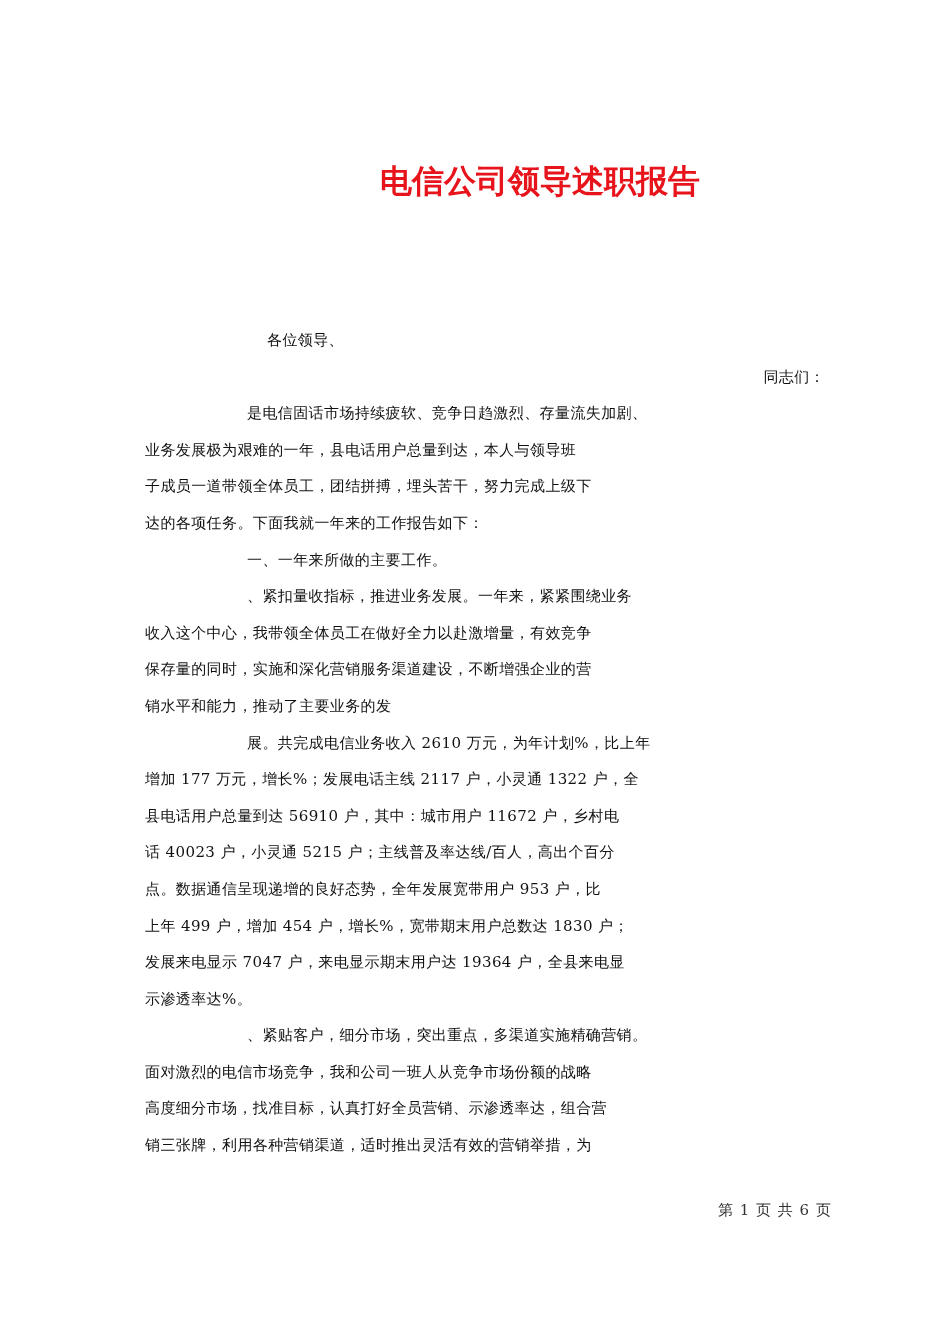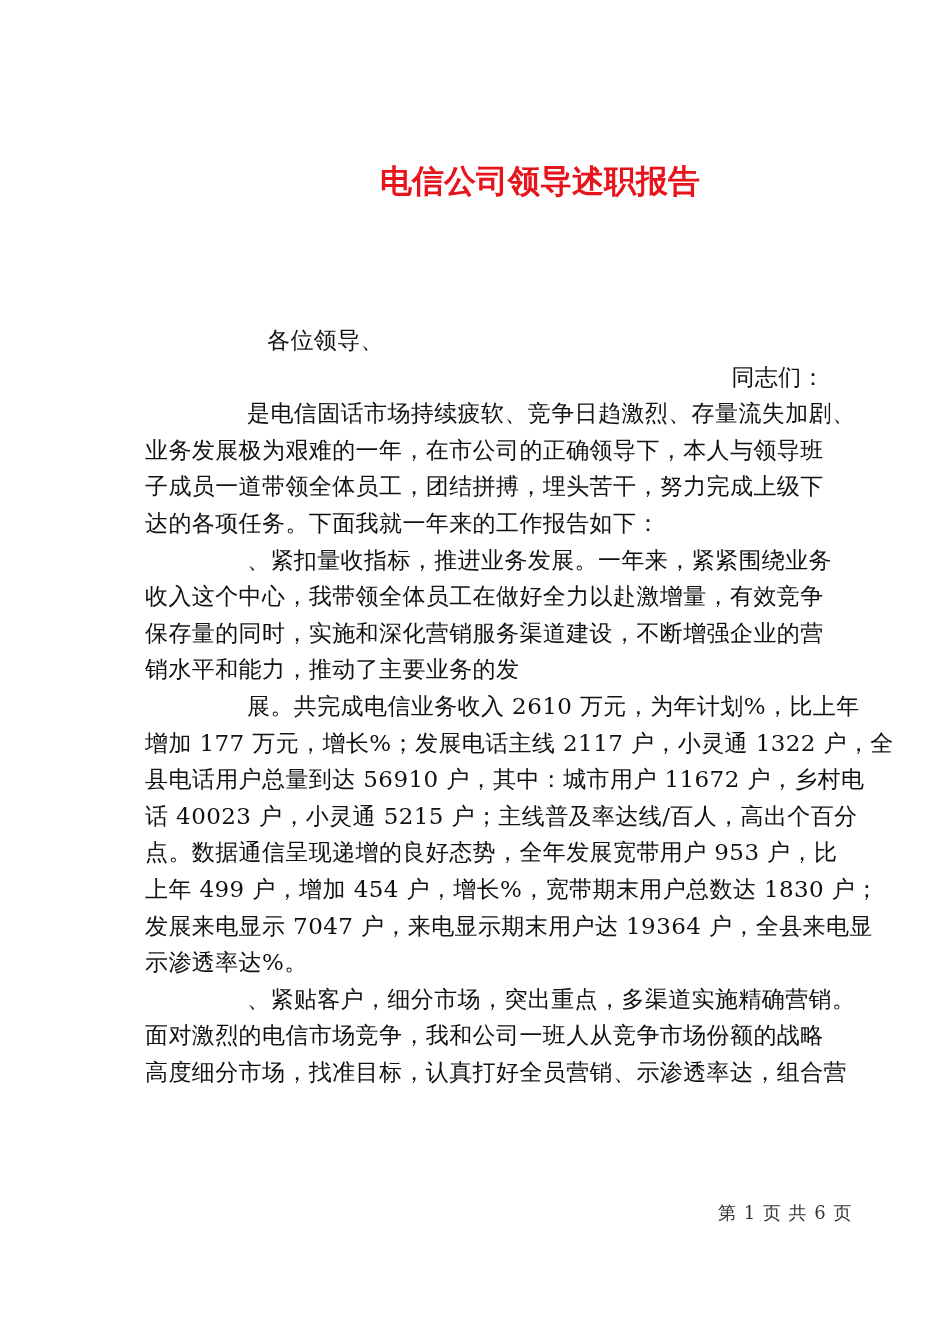--- a/index.html
+++ b/index.html
@@ -4,52 +4,54 @@
 <style>
   html, body { margin: 0; padding: 0; background: #ffffff; }
   body { width: 950px; height: 1344px; position: relative; overflow: hidden;
          font-family: "DejaVu Serif", "Liberation Serif", serif; color: #111; }
   .page { position: absolute; left: 0; top: 0; width: 950px; height: 1344px; background: #fff; }
   .title { position: absolute; left: 0; width: 950px; top: 132px; text-align: center;
            padding-left: 130px; box-sizing: border-box;
            font-family: "DejaVu Sans", "Liberation Sans", sans-serif;
            font-size: 32px; font-weight: bold; color: #e8141c; letter-spacing: 0px; margin-top: 28px; }
   .body-text { position: absolute; left: 145px; top: 322px; width: 680px; }
-  .line { font-size: 23px; line-height: 36.6px; height: 36.6px; white-space: nowrap; letter-spacing: 0.4px; }
+  .line { font-size: 15px; line-height: 36.6px; height: 36.6px; white-space: nowrap; letter-spacing: 0.4px; }
   .indent2 { padding-left: 102px; }
   .indent1 { padding-left: 102px; text-align: right; }
   .salutation { padding-left: 122px; }
   .footer { position: absolute; top: 1201px; left: 718px;
             font-family: "DejaVu Serif", "Liberation Serif", serif;
-            font-size: 18px; color: #333; letter-spacing: 1px; }
+            font-size: 15px; color: #333; letter-spacing: 1px; }
 </style>
 </head>
 <body>
 
 <div class="page">
   <div class="title">电信公司领导述职报告</div>
 
   <div class="body-text">
     <div class="line salutation">各位领导、</div>
     <div class="line indent1">同志们：</div>
     <div class="line indent2">是电信固话市场持续疲软、竞争日趋激烈、存量流失加剧、</div>
-    <div class="line">业务发展极为艰难的一年，在市公司的正确领导下，本人与领导班</div>
+    <div class="line">业务发展极为艰难的一年，县电话用户总量到达，本人与领导班</div>
     <div class="line">子成员一道带领全体员工，团结拼搏，埋头苦干，努力完成上级下</div>
     <div class="line">达的各项任务。下面我就一年来的工作报告如下：</div>
+    <div class="line indent2">一、一年来所做的主要工作。</div>
     <div class="line indent2">、紧扣量收指标，推进业务发展。一年来，紧紧围绕业务</div>
     <div class="line">收入这个中心，我带领全体员工在做好全力以赴激增量，有效竞争</div>
     <div class="line">保存量的同时，实施和深化营销服务渠道建设，不断增强企业的营</div>
     <div class="line">销水平和能力，推动了主要业务的发</div>
     <div class="line indent2">展。共完成电信业务收入 2610 万元，为年计划%，比上年</div>
     <div class="line">增加 177 万元，增长%；发展电话主线 2117 户，小灵通 1322 户，全</div>
     <div class="line">县电话用户总量到达 56910 户，其中：城市用户 11672 户，乡村电</div>
     <div class="line">话 40023 户，小灵通 5215 户；主线普及率达线/百人，高出个百分</div>
     <div class="line">点。数据通信呈现递增的良好态势，全年发展宽带用户 953 户，比</div>
     <div class="line">上年 499 户，增加 454 户，增长%，宽带期末用户总数达 1830 户；</div>
     <div class="line">发展来电显示 7047 户，来电显示期末用户达 19364 户，全县来电显</div>
     <div class="line">示渗透率达%。</div>
     <div class="line indent2">、紧贴客户，细分市场，突出重点，多渠道实施精确营销。</div>
     <div class="line">面对激烈的电信市场竞争，我和公司一班人从竞争市场份额的战略</div>
     <div class="line">高度细分市场，找准目标，认真打好全员营销、示渗透率达，组合营</div>
+    <div class="line">销三张牌，利用各种营销渠道，适时推出灵活有效的营销举措，为</div>
   </div>
 
   <div class="footer">第 1 页 共 6 页</div>
 </div>
 
 </body></html>

